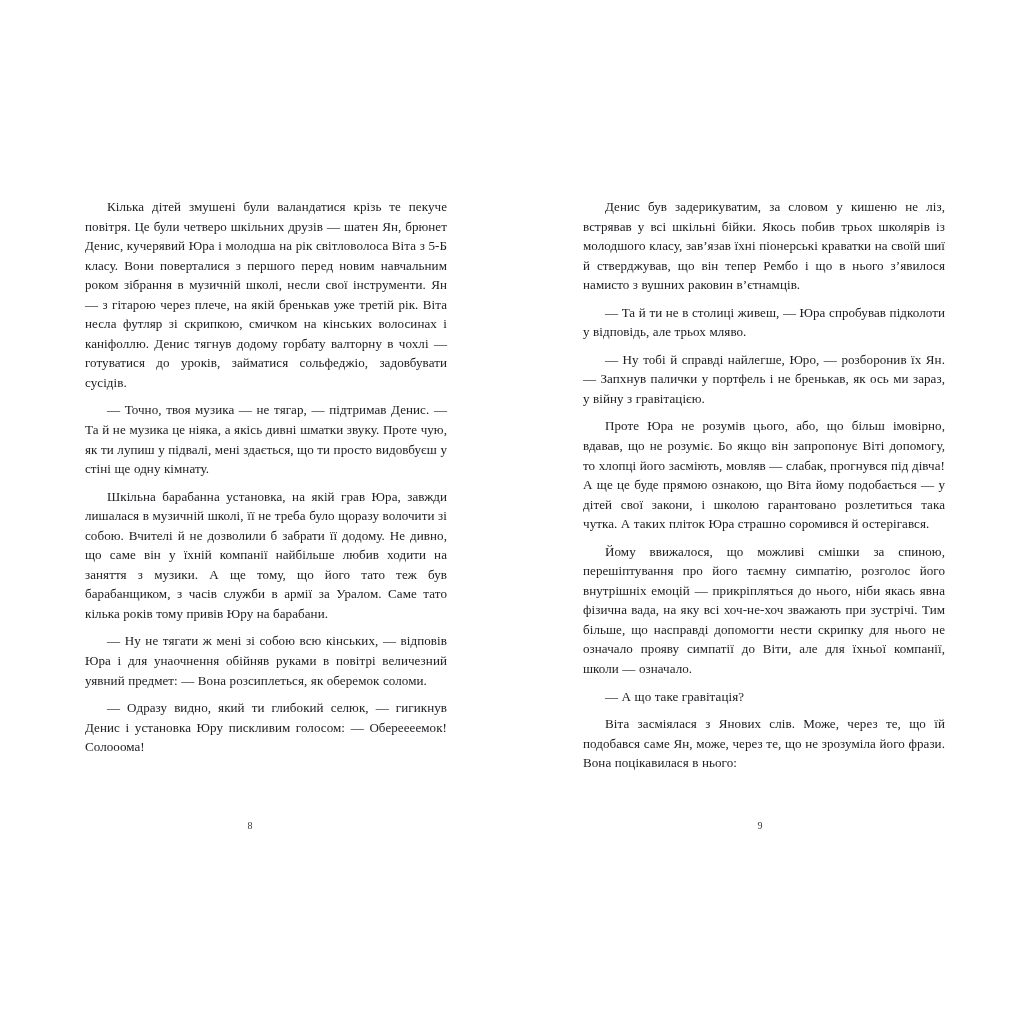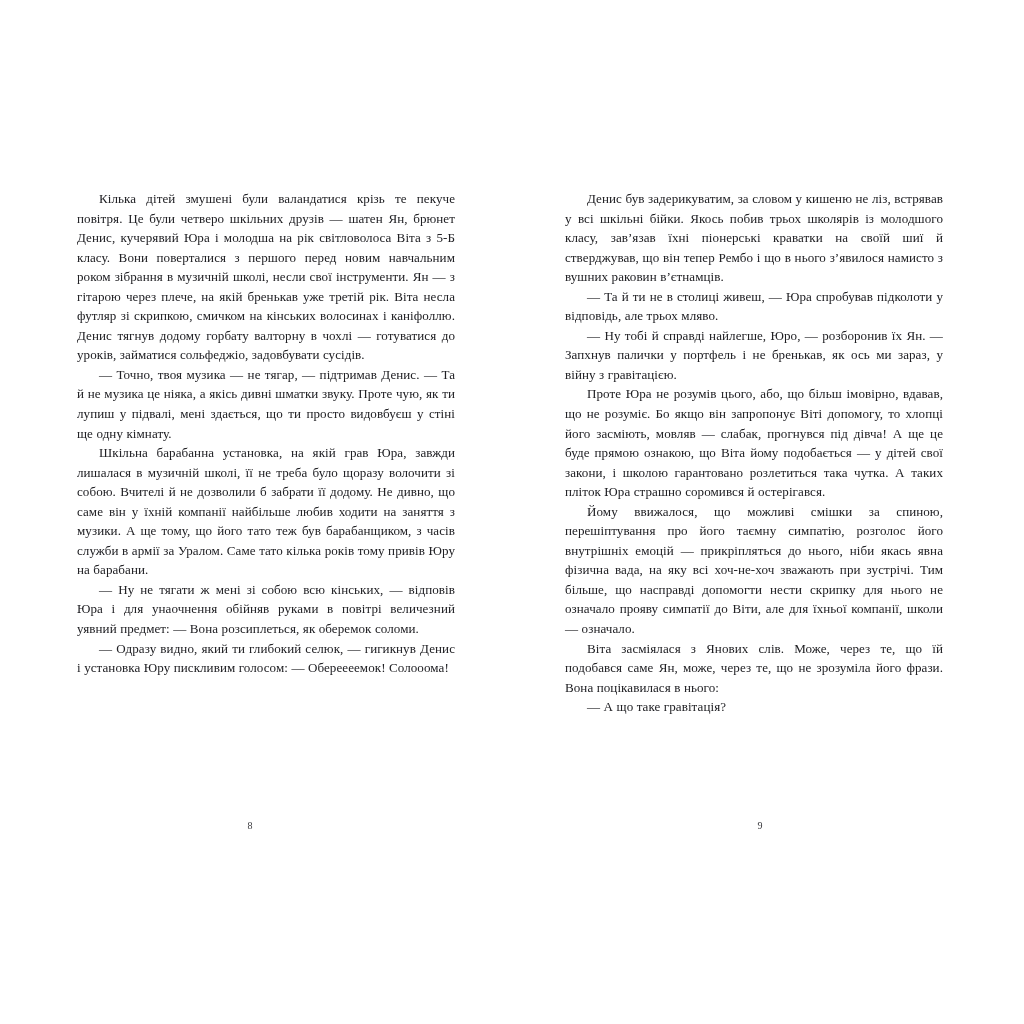--- a/index.html
+++ b/index.html
@@ -36,35 +36,35 @@
     box-sizing: border-box;
   }
 
   .page-inner {
     position: absolute;
     top: 189px;
     width: 378px;
     height: 620px;
   }
   .page-left .page-inner  { left: 77px; }
-  .page-right .page-inner { left: 53px; }
+  .page-right .page-inner { left: 63px; }
 
   .body-text {
     font-size: 13.05px;
     line-height: 19.55px;
     text-align: justify;
     text-justify: inter-word;
     hyphens: manual;
     color: #202024;
     letter-spacing: 0.005em;
     word-spacing: 0.01em;
   }
 
   .body-text p {
-    margin: 0;
+    margin: 8px;
     text-indent: 22px;
   }
 
   .folio {
     position: absolute;
     top: 820px;
     width: 100%;
     text-align: center;
     font-size: 10px;
     line-height: 12px;
@@ -93,20 +93,20 @@
   </div>
 
   <div class="page page-right">
     <div class="page-inner">
       <div class="body-text">
         <p>Денис був задерикуватим, за словом у кишеню не ліз, встрявав у всі шкільні бійки. Якось побив трьох школярів із молодшого класу, зав’язав їхні піонерські краватки на своїй шиї й стверджував, що він тепер Рембо і що в нього з’явилося намисто з вушних раковин в’єтнамців.</p>
         <p>— Та й ти не в столиці живеш, — Юра спробував підколоти у відповідь, але трьох мляво.</p>
         <p>— Ну тобі й справді найлегше, Юро, — розборонив їх Ян. — Запхнув палички у портфель і не бренькав, як ось ми зараз, у війну з гравітацією.</p>
         <p>Проте Юра не розумів цього, або, що більш імовірно, вдавав, що не розуміє. Бо якщо він запропонує Віті допомогу, то хлопці його засміють, мовляв — слабак, прогнувся під дівча! А ще це буде прямою ознакою, що Віта йому подобається — у дітей свої закони, і школою гарантовано розлетиться така чутка. А таких пліток Юра страшно соромився й остерігався.</p>
         <p>Йому ввижалося, що можливі смішки за спиною, перешіптування про його таємну симпатію, розголос його внутрішніх емоцій — прикріпляться до нього, ніби якась явна фізична вада, на яку всі хоч-не-хоч зважають при зустрічі. Тим більше, що насправді допомогти нести скрипку для нього не означало прояву симпатії до Віти, але для їхньої компанії, школи — означало.</p>
+        <p>— А що таке гравітація?</p>
         <p>Віта засміялася з Янових слів. Може, через те, що їй подобався саме Ян, може, через те, що не зрозуміла його фрази. Вона поцікавилася в нього:</p>
-        <p>— А що таке гравітація?</p>
       </div>
     </div>
     <div class="folio">9</div>
   </div>
 
 </div>
 
 </body></html>

